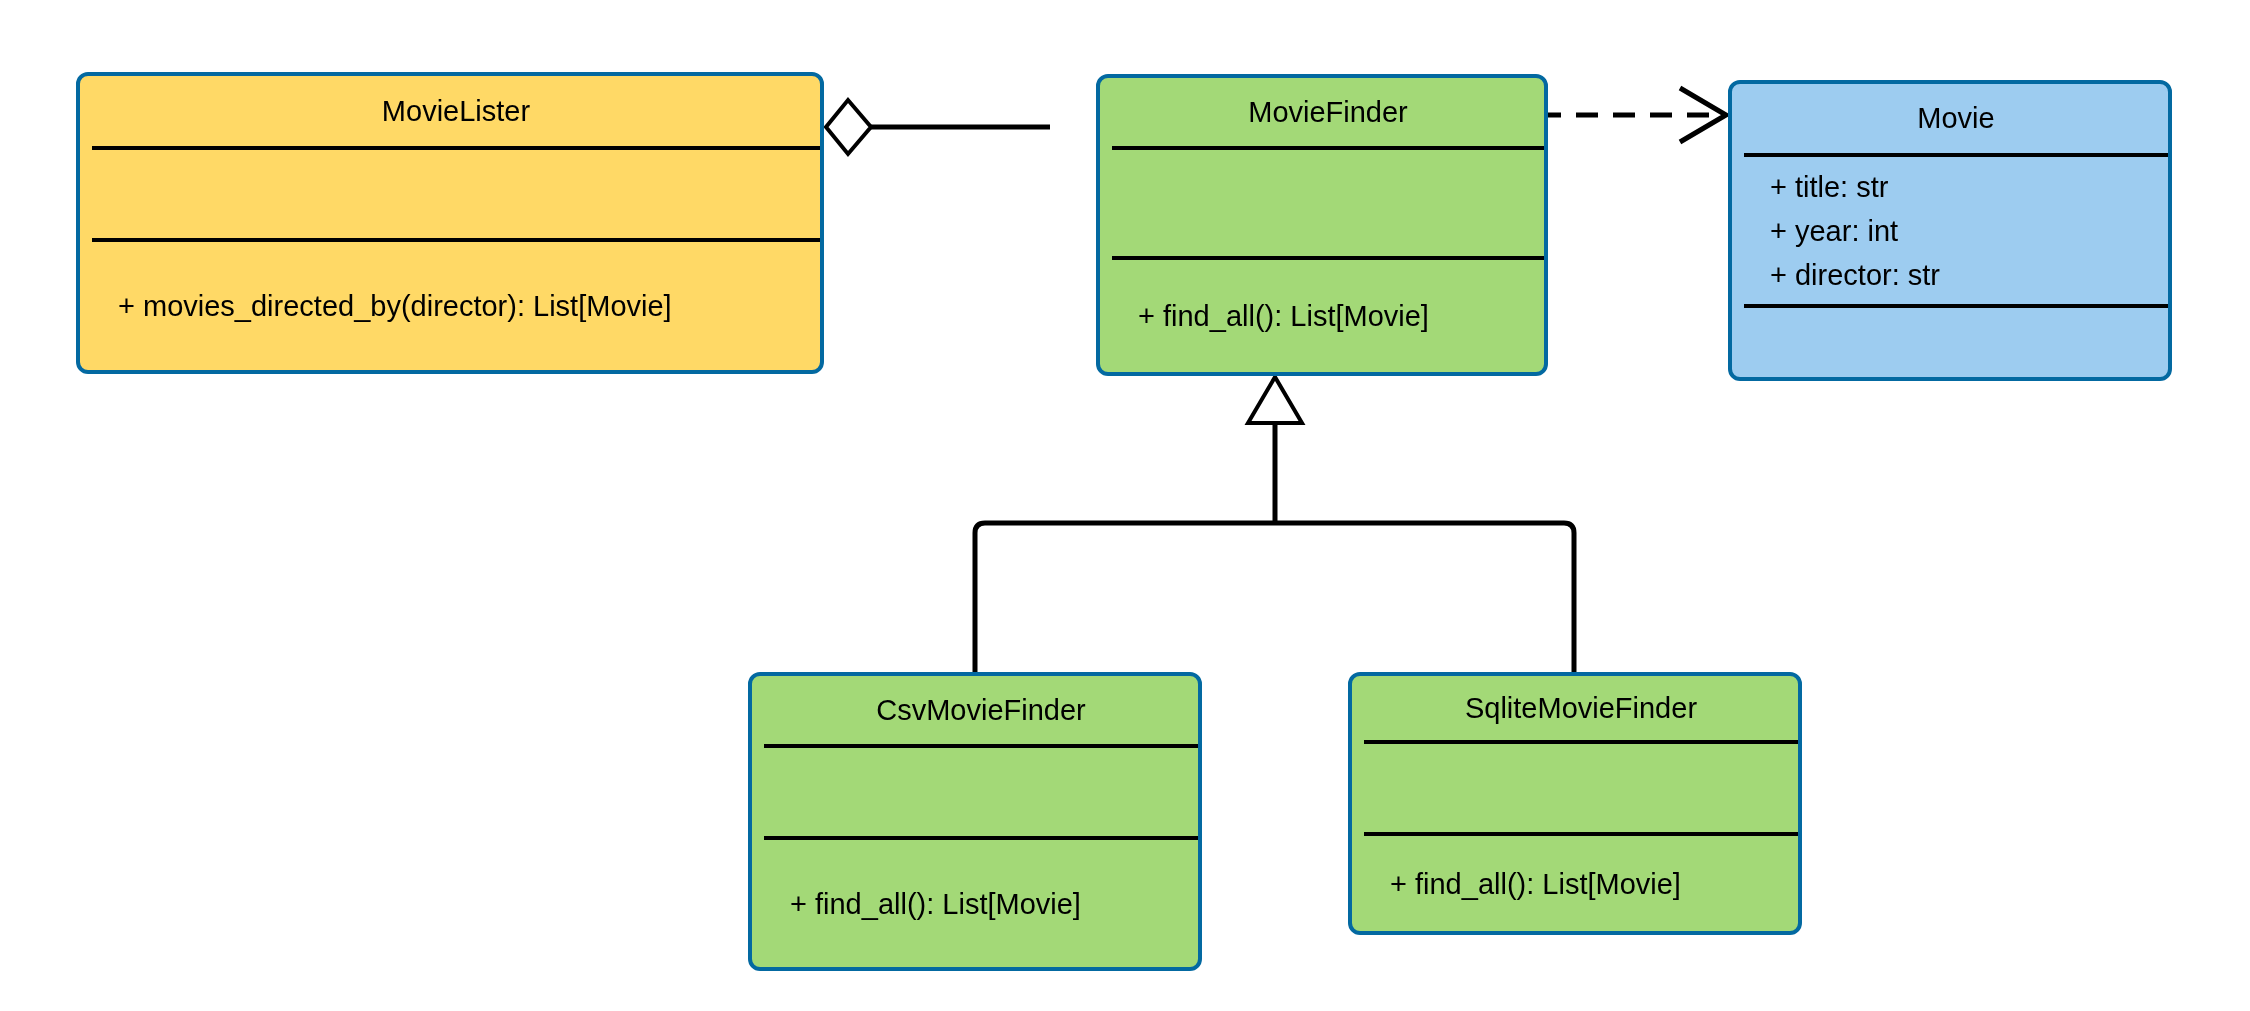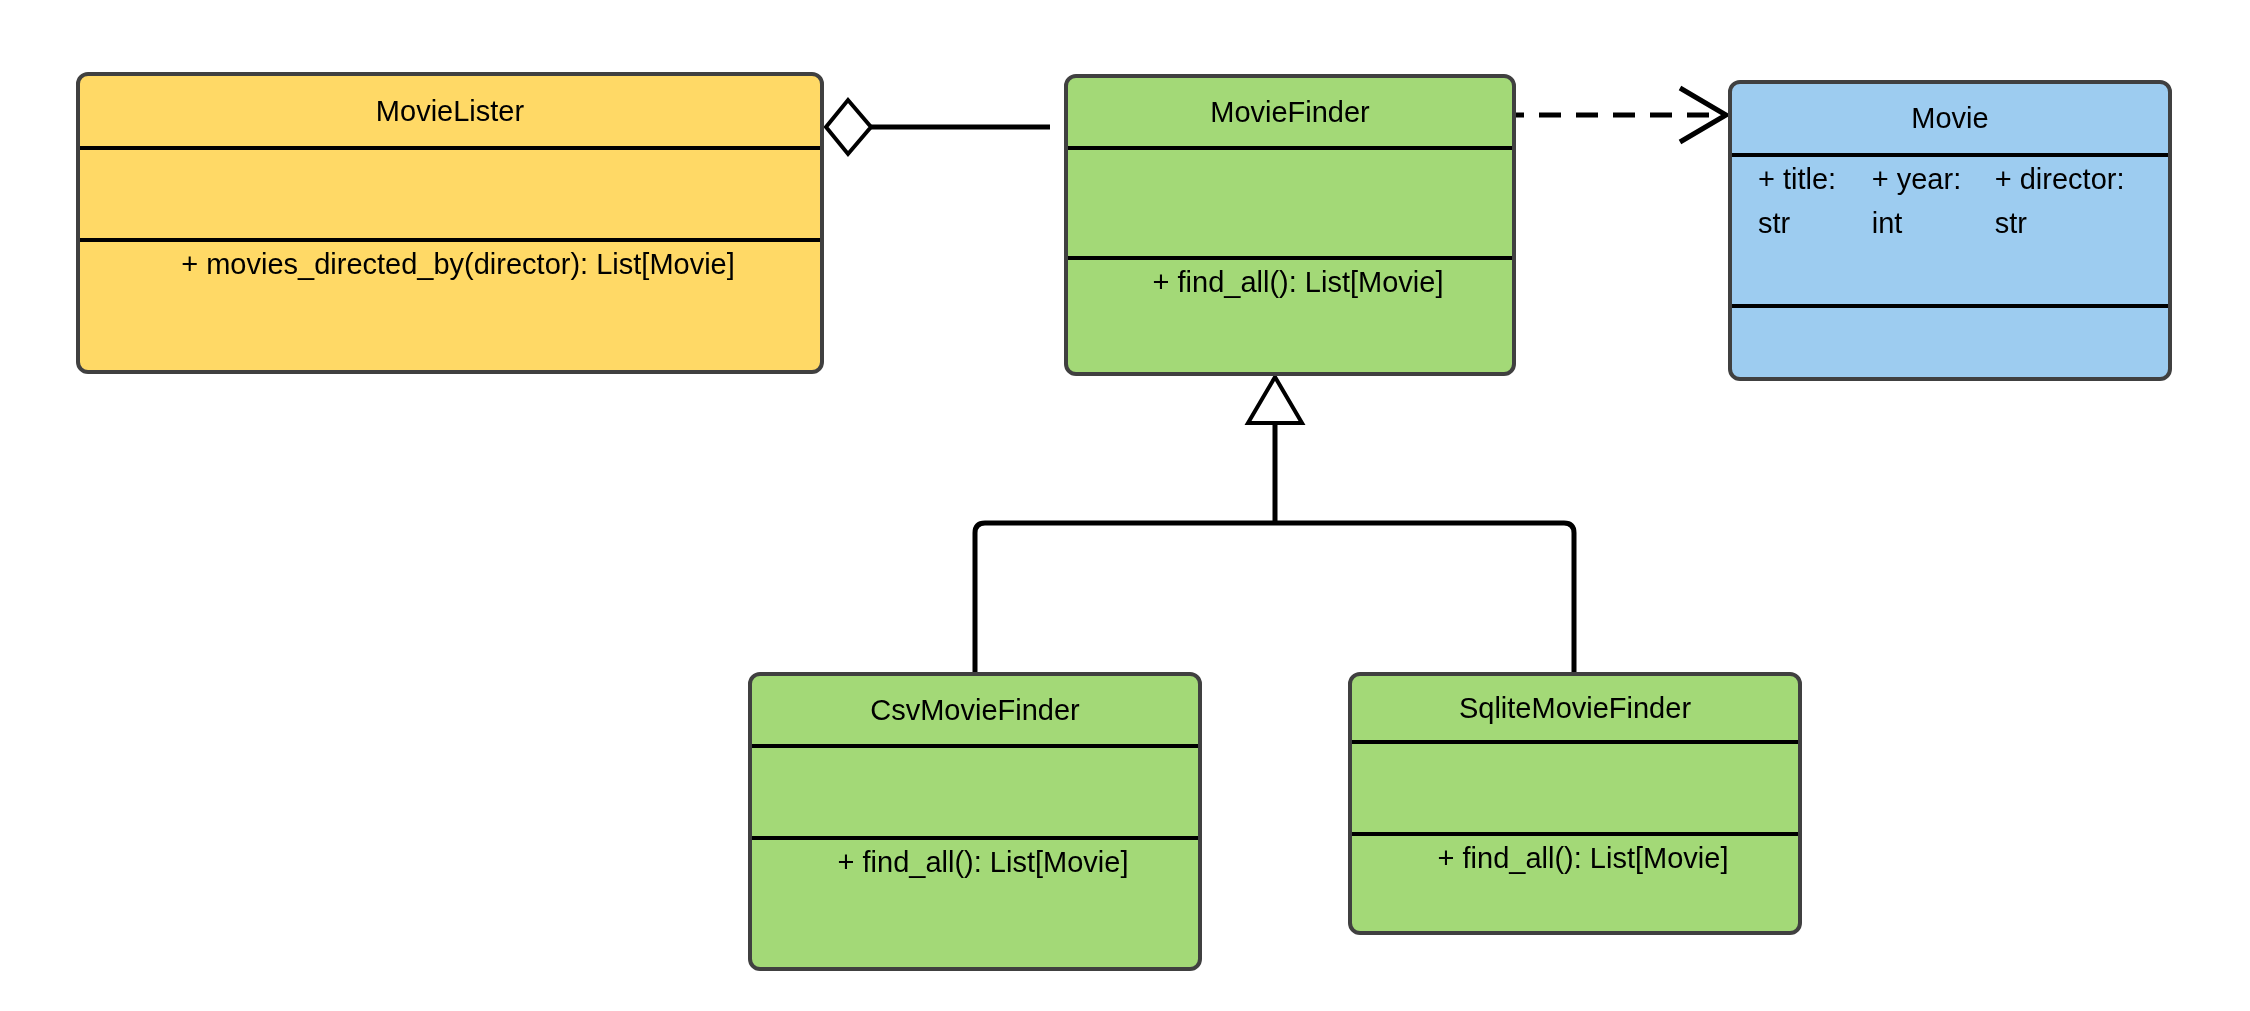--- a/index.html
+++ b/index.html
@@ -18,40 +18,41 @@
   }
   .edges {
     position: absolute;
     left: 0; top: 0;
     width: 2250px;
     height: 1011px;
   }
   .uml-class {
     position: absolute;
     box-sizing: border-box;
-    border: 4px solid #404040;
+    border: 4px solid #0369a1;
     border-radius: 12px;
     display: flex;
     flex-direction: column;
+    padding-left: 12px;
   }
   .uml-class .sec {
     box-sizing: border-box;
   }
   .uml-class .sec + .sec {
     border-top: 4px solid #000000;
   }
   .sec.title {
     display: flex;
     align-items: center;
     justify-content: center;
     font-size: 29px;
   }
   .sec.members {
     display: flex;
-    flex-direction: row;
+    flex-direction: column;
     justify-content: center;
     padding-left: 26px;
     padding-right: 10px;
     font-size: 29px;
     line-height: 44px;
   }
   .sec.grow { flex: 1 1 auto; }
   .fill-yellow { background: #FFD966; }
   .fill-green  { background: #A3D977; }
   .fill-blue   { background: #9DCCF0; margin-top: 8px; }
@@ -77,21 +78,21 @@
   <div class="uml-class fill-yellow" style="left:76px; top:72px; width:748px; height:302px;">
     <div class="sec title" style="height:70px;">
       <span>MovieLister</span>
     </div>
     <div class="sec members" style="height:92px;"></div>
     <div class="sec members grow">
       <div class="member">+ movies_directed_by(director): List[Movie]</div>
     </div>
   </div>
 
-  <div class="uml-class fill-green" style="left:1064px; top:74px; width:452px; height:302px;">
+  <div class="uml-class fill-green" style="left:1096px; top:74px; width:452px; height:302px;">
     <div class="sec title" style="height:68px;">
       <span>MovieFinder</span>
     </div>
     <div class="sec members" style="height:110px;"></div>
     <div class="sec members grow">
       <div class="member">+ find_all(): List[Movie]</div>
     </div>
   </div>
 
   <div class="uml-class fill-blue" style="left:1728px; top:72px; width:444px; height:301px;">

